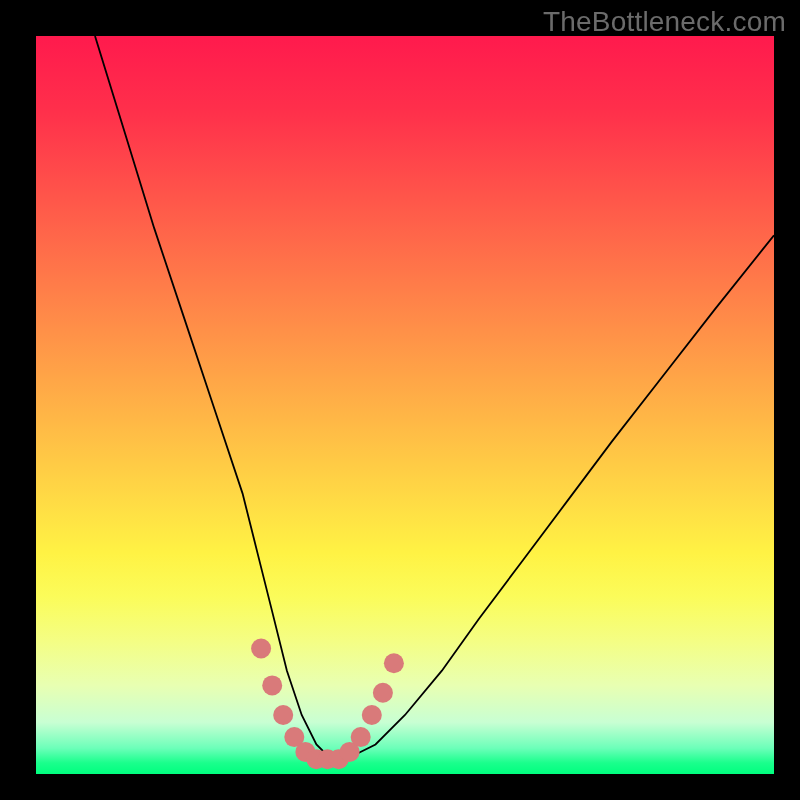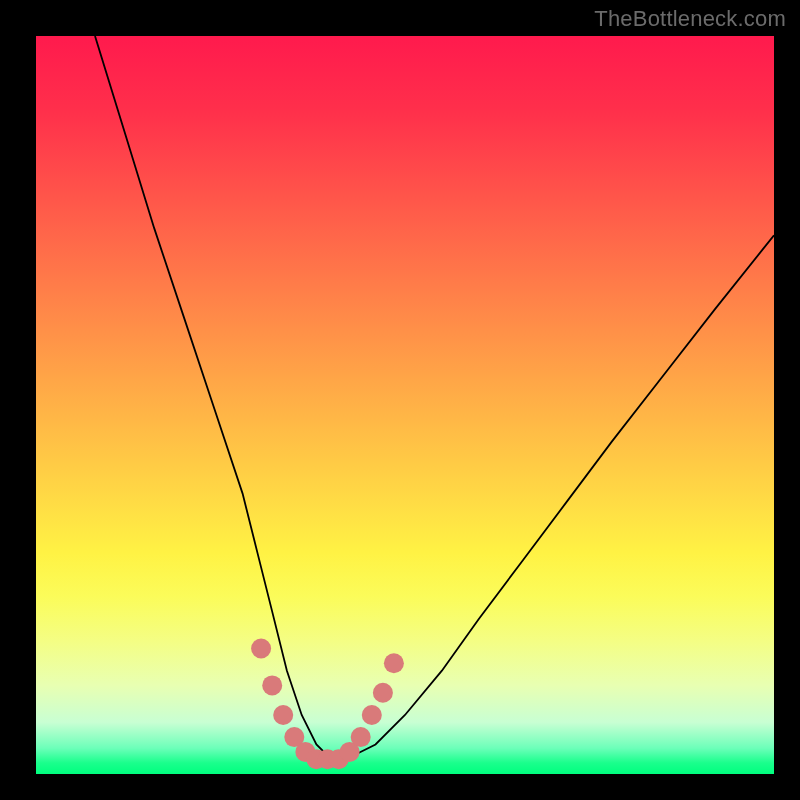--- a/index.html
+++ b/index.html
@@ -14,21 +14,21 @@
   .container {
     position: relative;
     width: 800px;
     height: 800px;
   }
   .watermark {
     position: absolute;
     top: 6px;
     right: 14px;
     color: #6b6b6b;
-    font-size: 22px;
+    font-size: 28px;
     font-weight: 500;
     letter-spacing: 0.2px;
     z-index: 10;
   }
   .plot-area {
     position: absolute;
     left: 36px;
     top: 36px;
     width: 738px;
     height: 738px;

